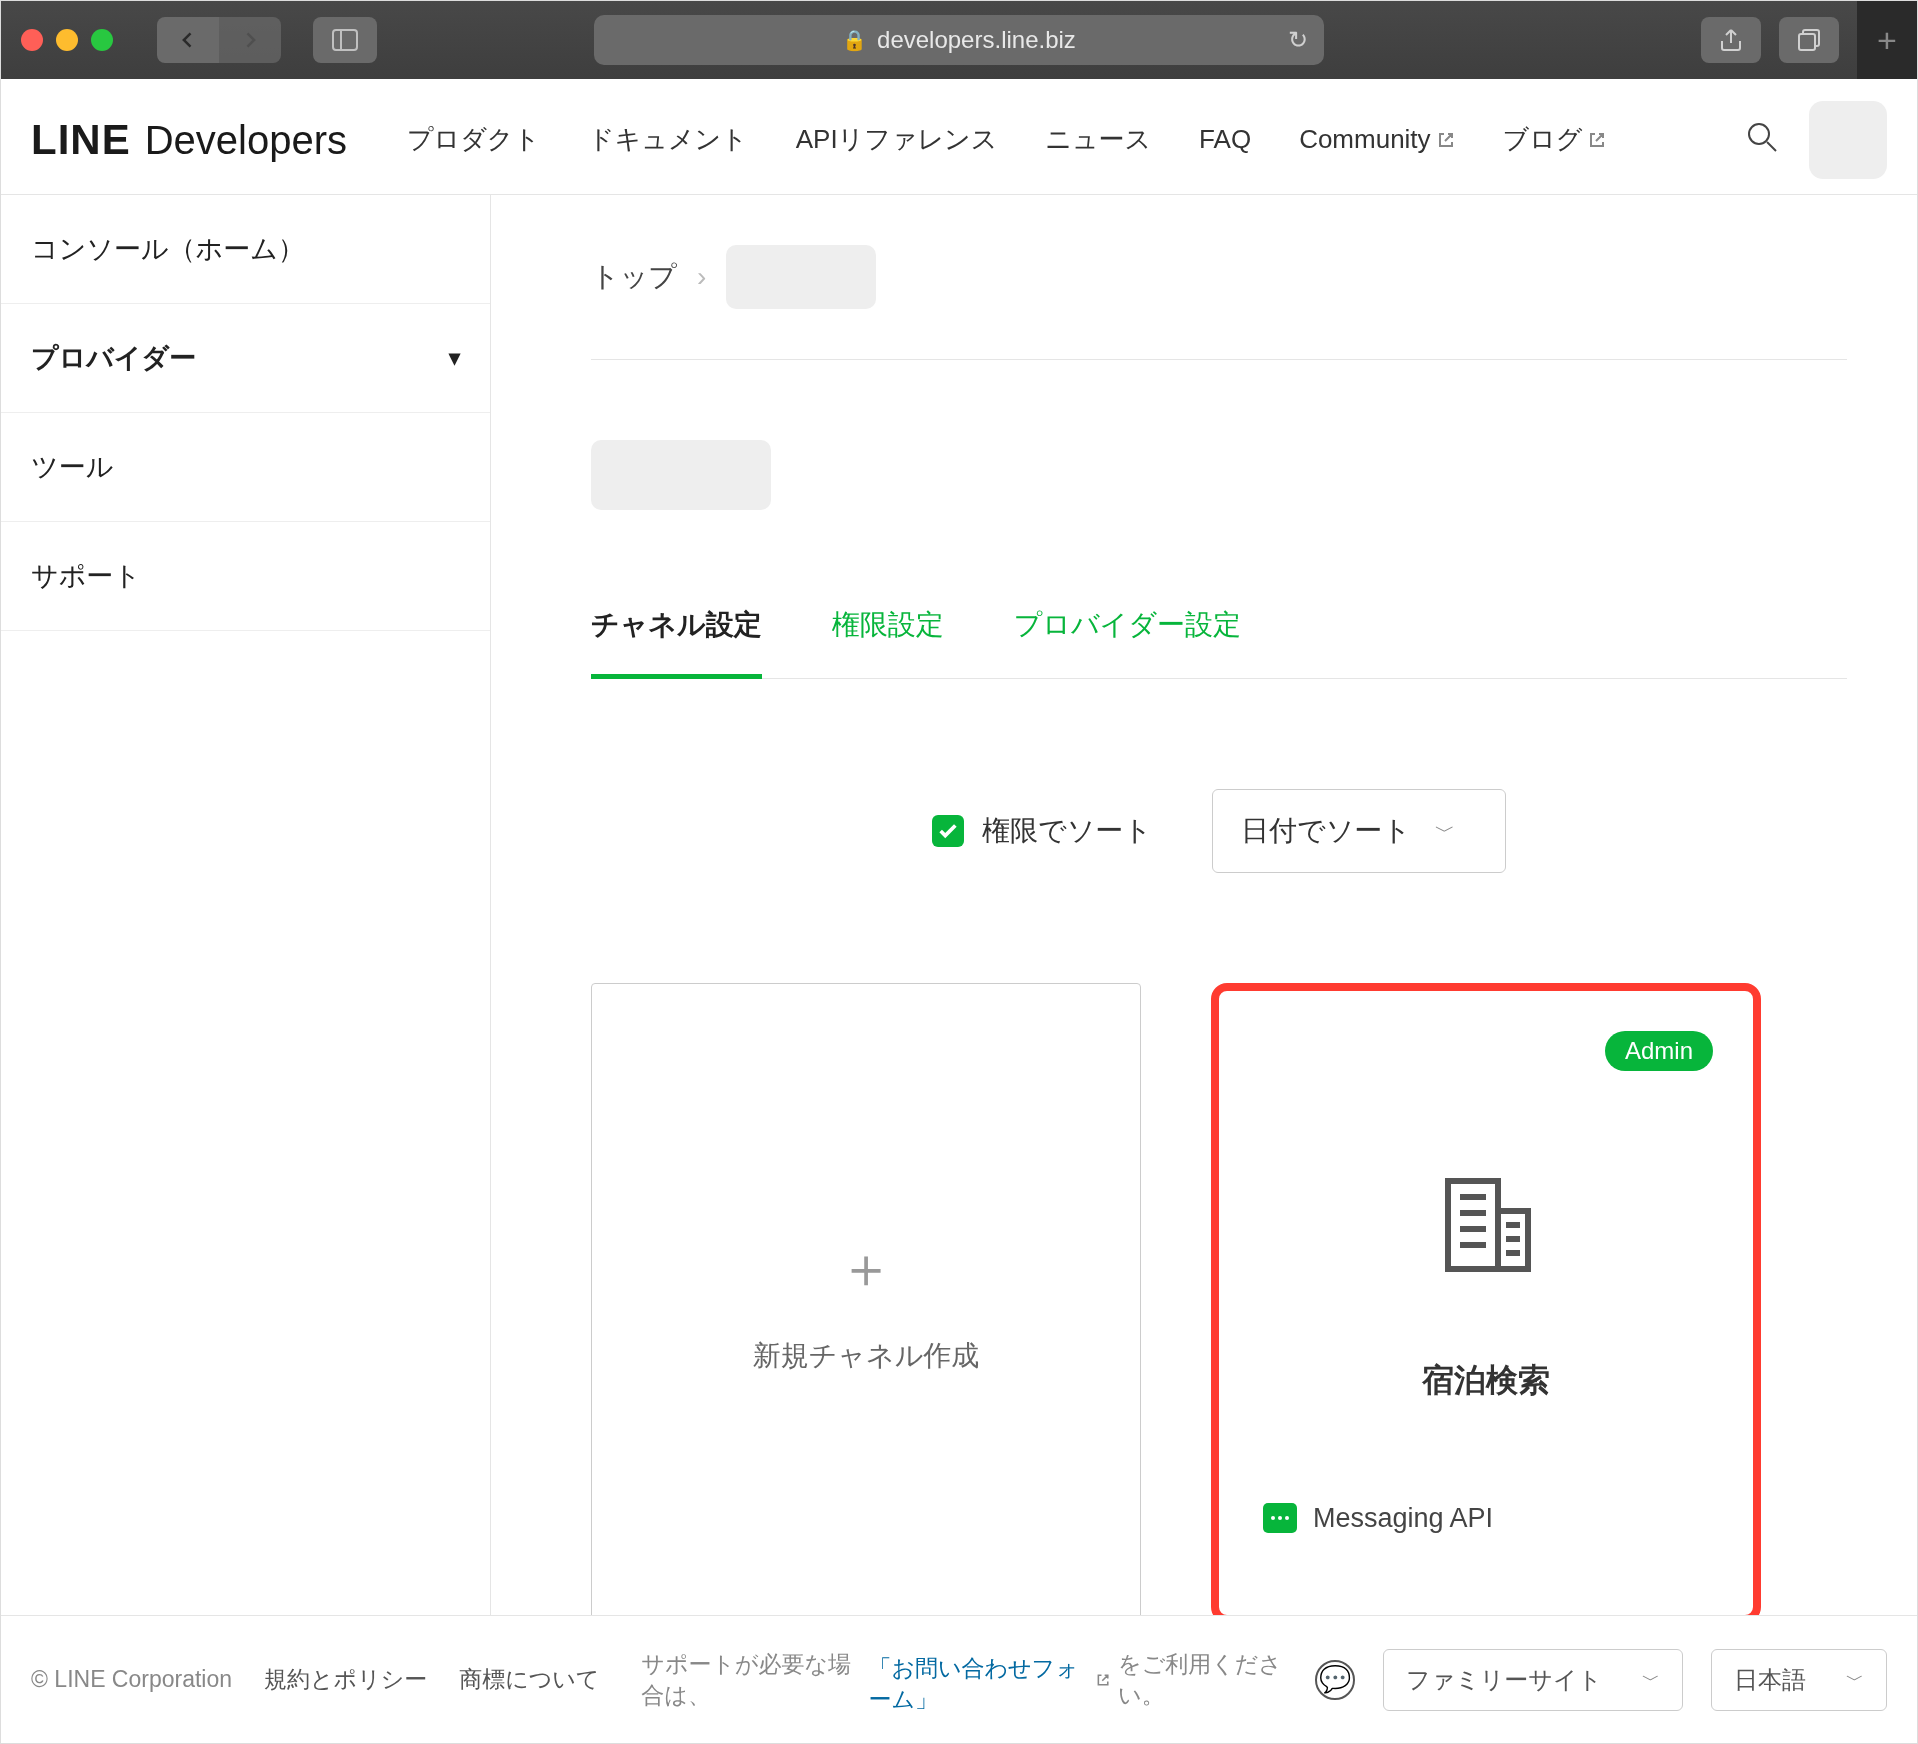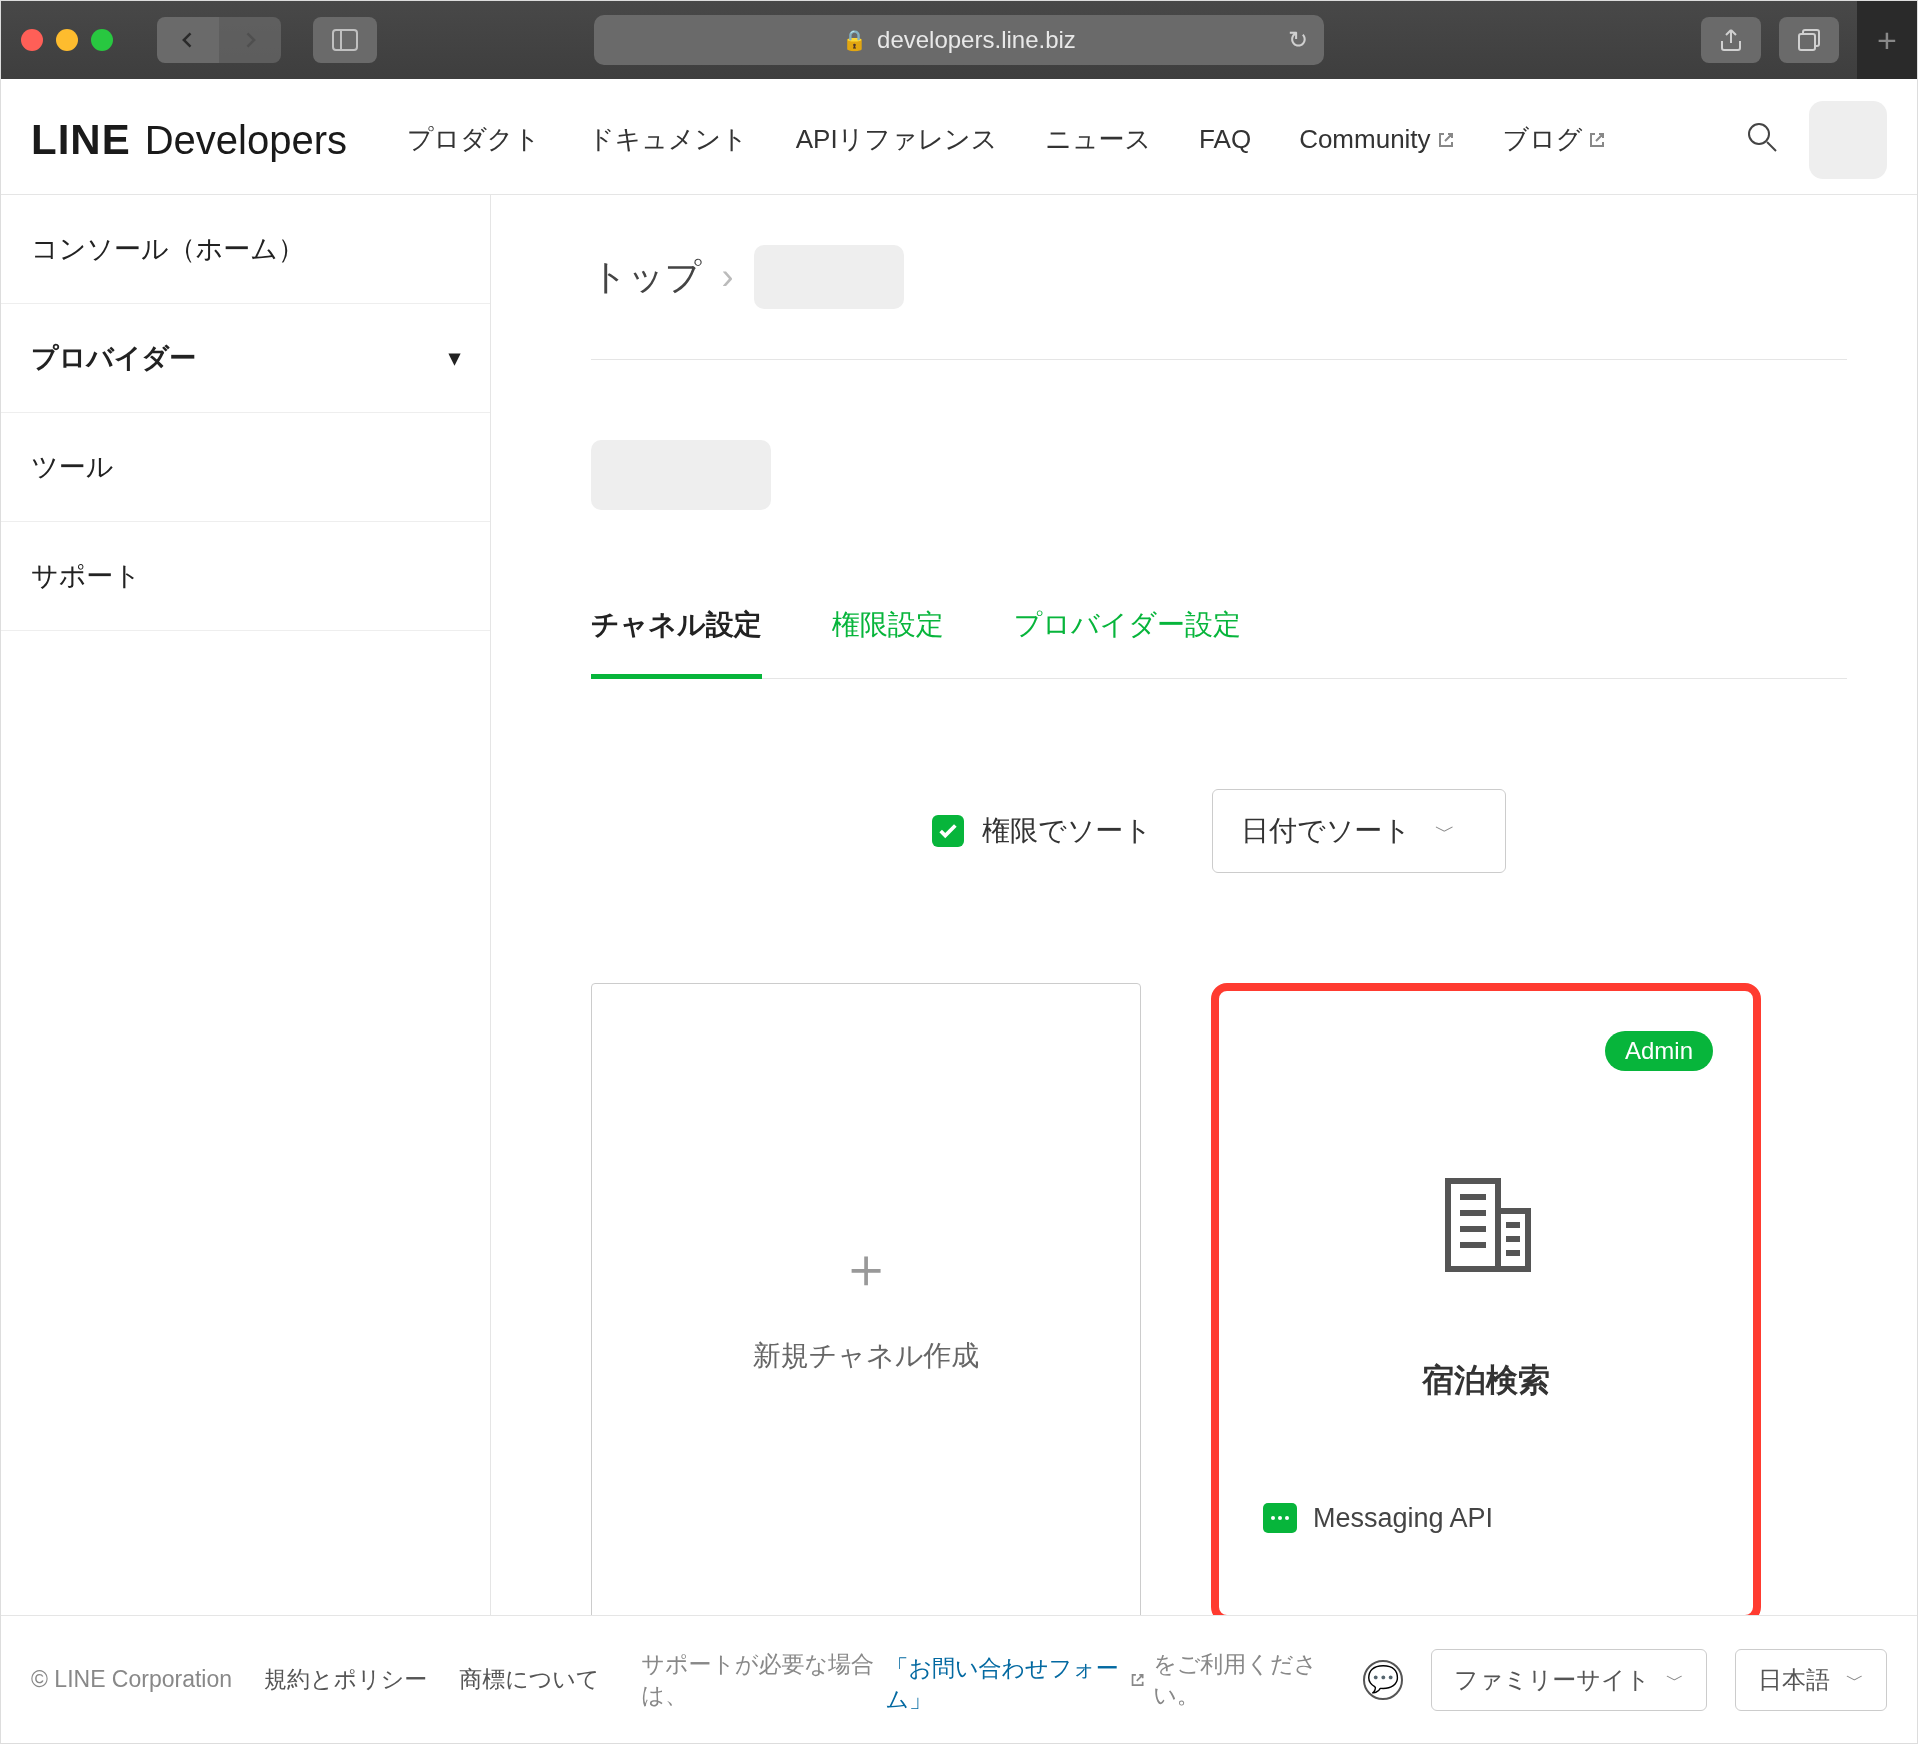--- a/index.html
+++ b/index.html
@@ -136,21 +136,21 @@
   .sb-caret { font-size: 22px; }
 
   .main {
     flex: 1;
     padding: 50px 70px 20px 100px;
     overflow-y: auto;
   }
 
   .breadcrumb {
     display: flex; align-items: center; gap: 20px;
-    font-size: 36px; color: #444;
+    font-size: 28px; color: #444;
     padding-bottom: 50px;
     border-bottom: 1px solid #e5e5e5;
   }
   .bc-sep { color: #bbb; }
   .bc-skel { width: 150px; height: 64px; background: #eee; border-radius: 10px; }
 
   .title-skel { width: 180px; height: 70px; background: #eee; border-radius: 10px; margin: 80px 0 90px; }
 
   .tabs {
     display: flex; gap: 70px;
@@ -242,21 +242,21 @@
   .site-footer .copy { color: #888; }
   .foot-help { color: #888; display: flex; align-items: center; gap: 8px; flex: 1; margin-left: 10px; }
   .foot-help .link { color: #0369a1; margin-top: 8px; }
   .foot-right { display: flex; align-items: center; gap: 28px; }
   .compose {
     width: 40px; height: 40px; border: 2px solid #555; border-radius: 50%;
     display: flex; align-items: center; justify-content: center; font-size: 26px; color: #333;
   }
   .foot-select {
     border: 1px solid #ccc; border-radius: 6px;
-    padding: 14px 22px; display: flex; align-items: center; gap: 16px;
+    padding: 14px 22px; display: flex; align-items: center; gap: 40px;
     font-size: 24px; cursor: pointer;
   }
   .foot-select .sel-caret { color: #888; font-size: 18px; }
 </style>
 </head>
 <body>
 
 <div class="browser-window">
 
   <div class="title-bar">

